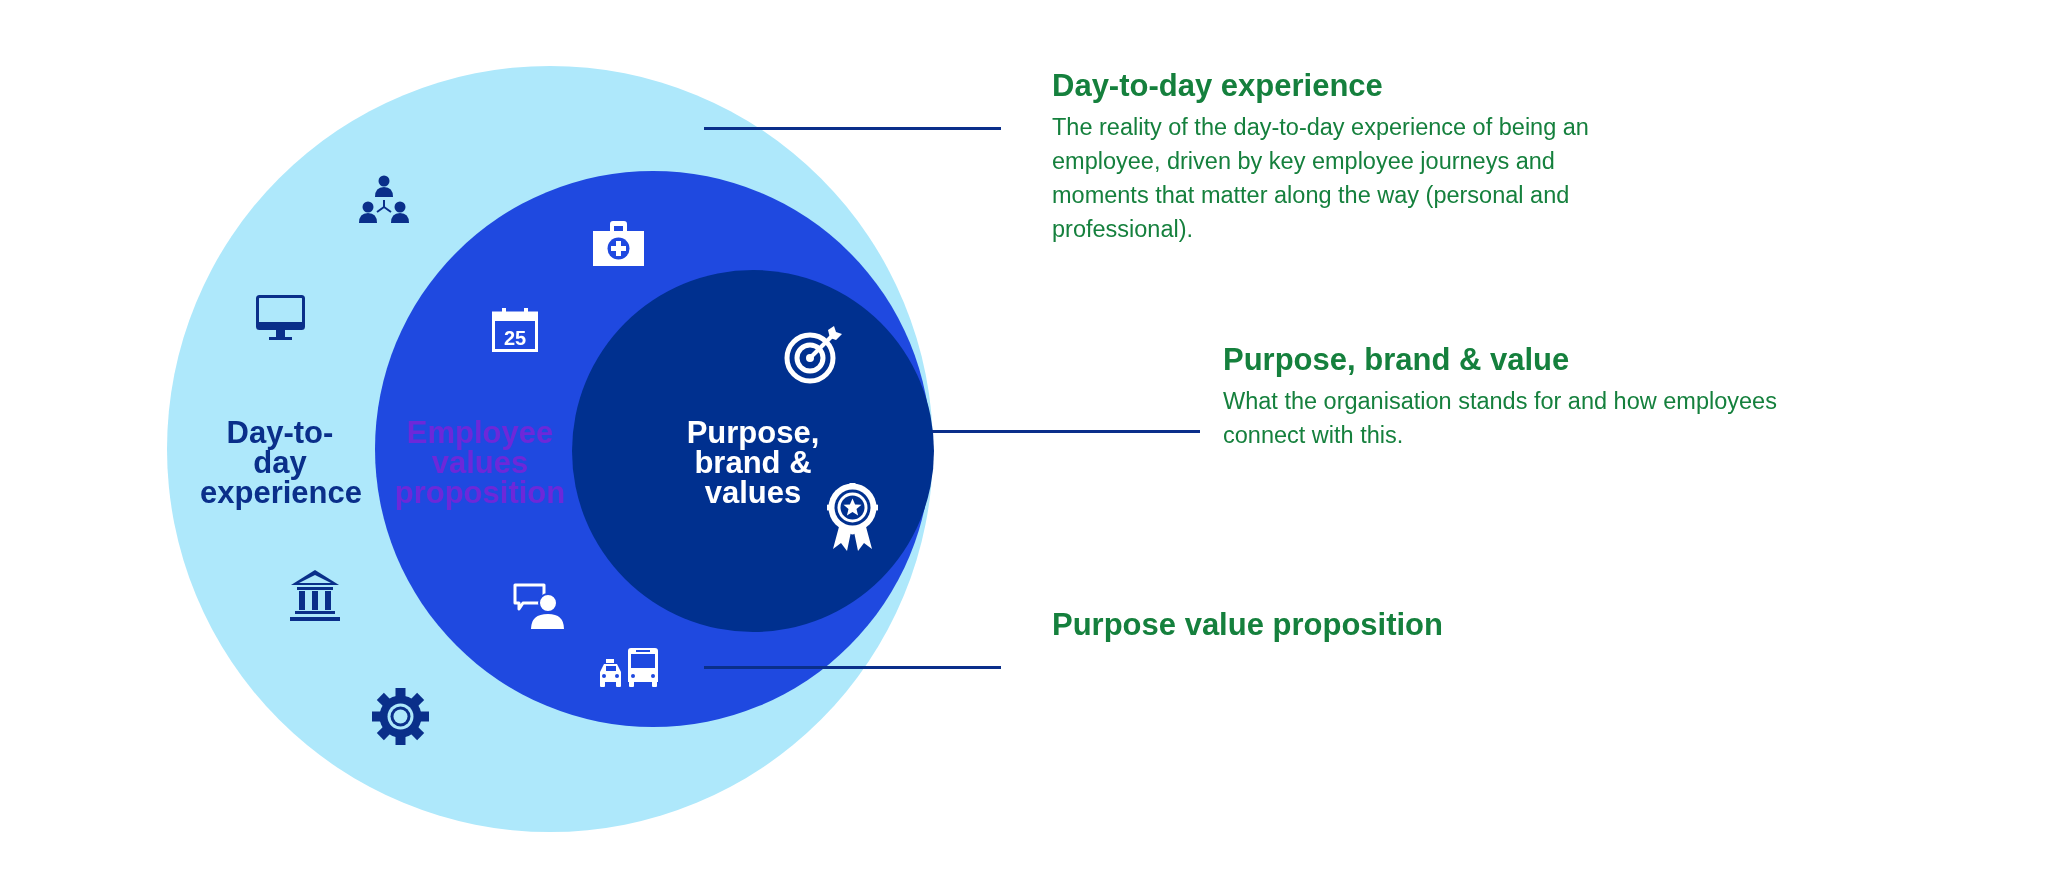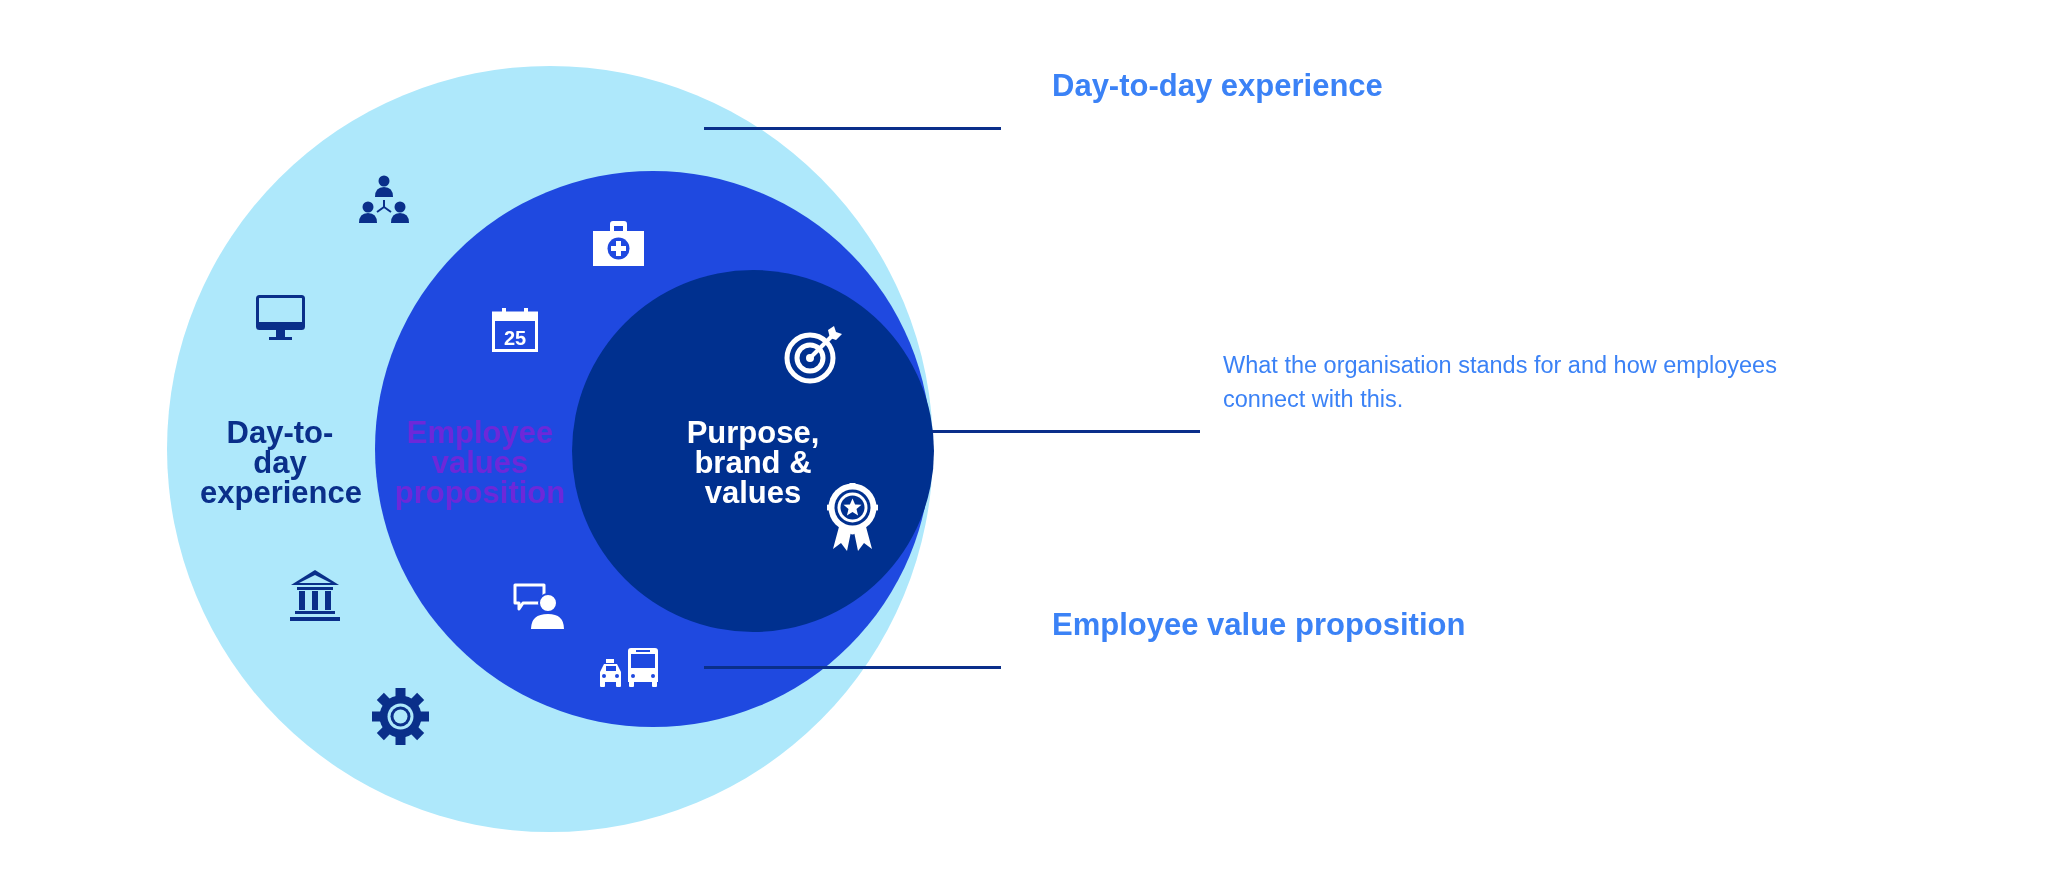--- a/index.html
+++ b/index.html
@@ -10,21 +10,21 @@
   #middle { left:375px; top:171px; width:556px; height:556px; background:#1f49e0; }
   #inner { left:572px; top:270px; width:362px; height:362px; background:#00308f; }
   .ring-label { position:absolute; text-align:center; font-weight:bold; font-size:31px;
                 line-height:30px; }
   #lbl-outer { left:200px; top:418px; width:160px; color:#0a2f8a; }
   #lbl-middle { left:390px; top:418px; width:180px; color:#6d28d9; }
   #lbl-inner { left:673px; top:418px; width:160px; color:#ffffff; }
   .ring-label span { display:block; }
   .icon { position:absolute; }
   .connector { position:absolute; height:3px; background:#0a2f8a; }
-  .block { position:absolute; color:#3b82f6; }
+  .block { position:absolute; color:#15803d; }
   .block h2 { margin:0; font-size:31px; font-weight:bold; line-height:36px; }
   .block p { margin:6px 0 0 0; font-size:23.5px; line-height:34px; font-weight:normal; }
 </style>
 </head>
 <body>
 
 <div id="outer" class="circle"></div>
 <div id="middle" class="circle"></div>
 <div id="inner" class="circle"></div>
 
@@ -168,27 +168,34 @@
     <polygon points="0,-9 2.6,-3 9,-2.8 4,1.6 5.6,8 0,4.4 -5.6,8 -4,1.6 -9,-2.8 -2.6,-3" fill="#ffffff"></polygon>
   </g>
 </svg>
 
 <div class="connector" style="left:704px;top:127px;width:297px"></div>
 <div class="connector" style="left:932px;top:430px;width:268px"></div>
 <div class="connector" style="left:704px;top:666px;width:297px"></div>
 
 <div class="block" style="left:1052px;top:68px">
   <h2>Day-to-day experience</h2>
+  <p>
+    <span>The reality of the day-to-day experience of being an</span><br>
+    <span>employee, driven by key employee journeys and</span><br>
+    <span>moments that matter along the way (personal and</span><br>
+    <span>professional).</span>
+  </p>
 </div>
 
 <div class="block" style="left:1223px;top:342px">
+  <h2>Purpose, brand &amp; value</h2>
   <p>
     <span>What the organisation stands for and how employees</span><br>
     <span>connect with this.</span>
   </p>
 </div>
 
 <div class="block" style="left:1052px;top:607px">
-  <h2>Employee value proposition</h2>
+  <h2>Purpose value proposition</h2>
   <p>
     <br>
   </p>
 </div>
 
 </body></html>

